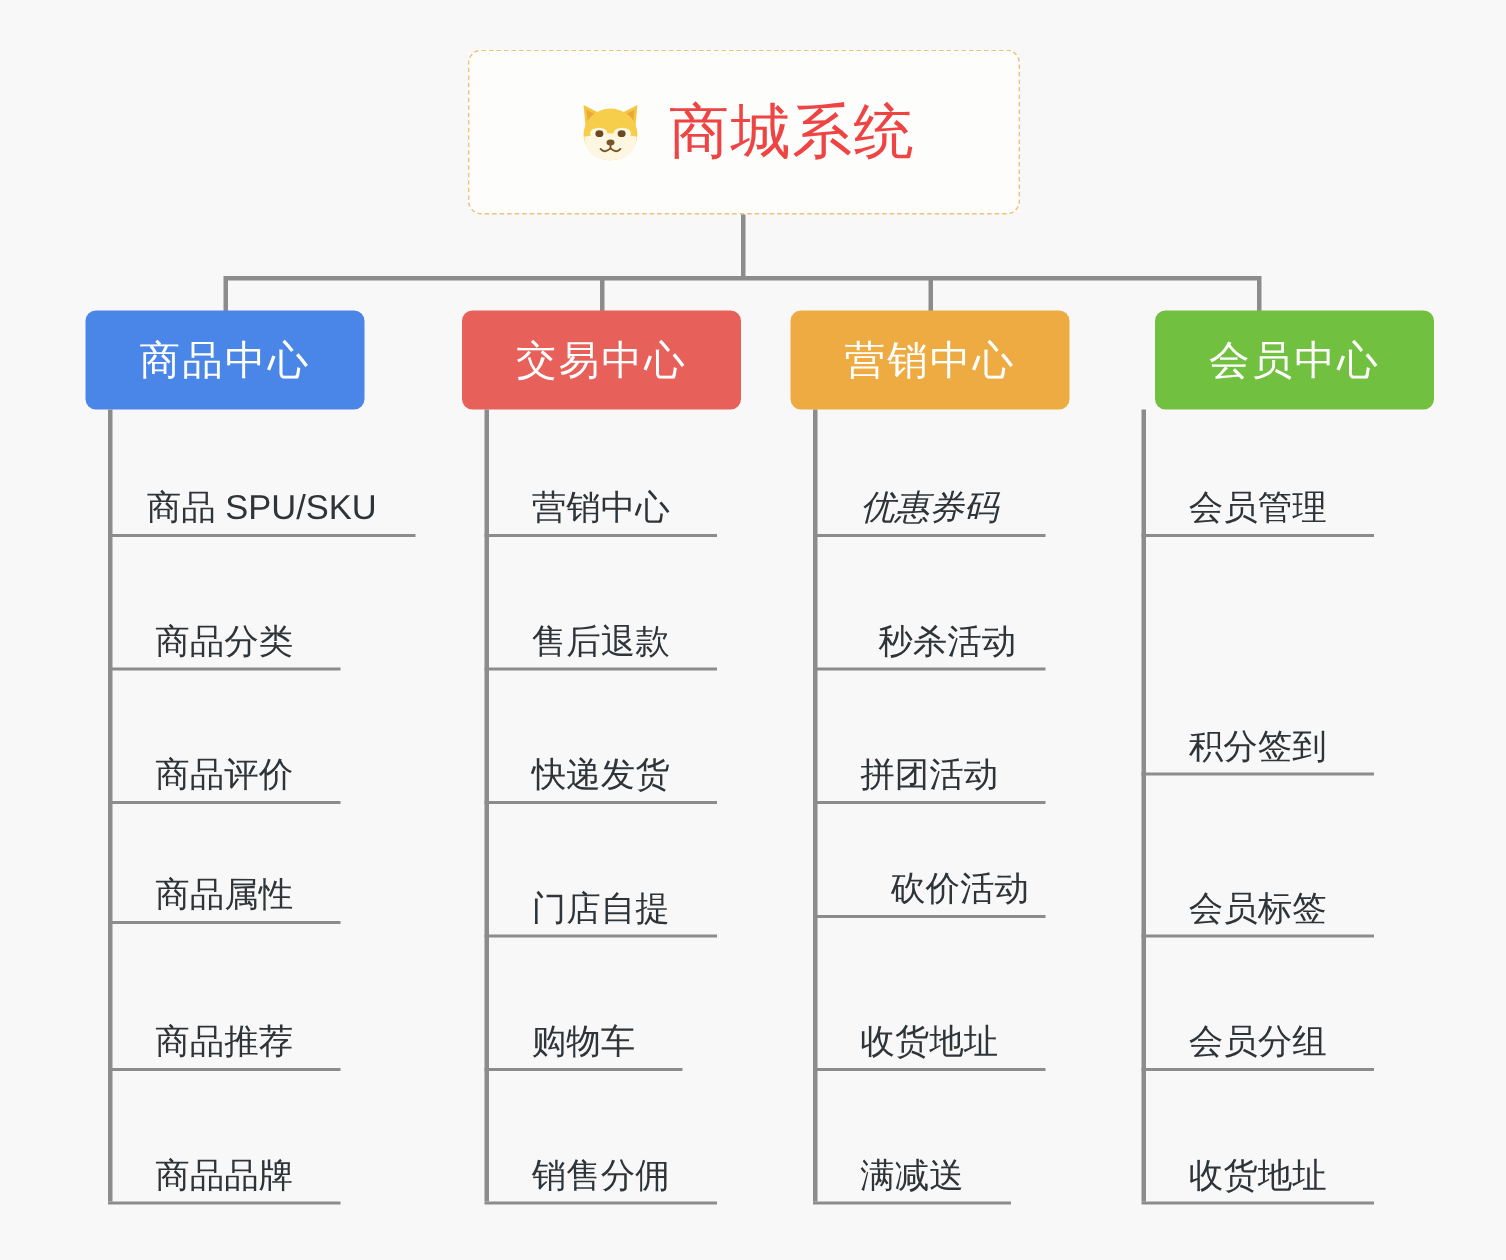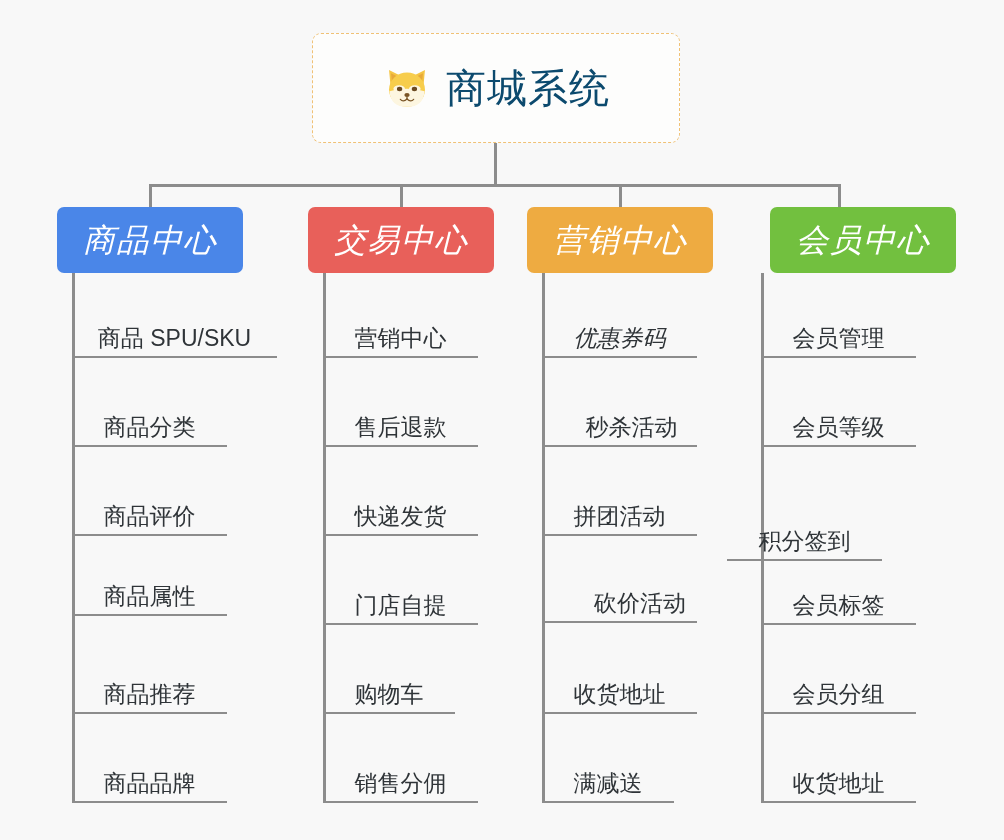--- a/index.html
+++ b/index.html
@@ -67,25 +67,24 @@
     position: absolute;
     box-sizing: border-box;
     height: 66px;
     border-radius: 7px;
     display: flex;
     align-items: center;
     justify-content: center;
   }
   .cat-label {
     color: #ffffff;
-    font-size: 32px;
+    font-size: 27px;
     line-height: 1;
     letter-spacing: 1.5px;
     white-space: nowrap;
-    font-style: italic;
   }
 
   
   .leaf {
     position: absolute;
     box-sizing: border-box;
     border-bottom: 2px solid #8c8c8c;
     display: flex;
     align-items: flex-end;
     justify-content: center;
@@ -120,21 +119,21 @@
 
       <ellipse cx="22.5" cy="33.4" rx="3.4" ry="2.9" fill="#6b4a22"></ellipse>
       <ellipse cx="41.5" cy="33.4" rx="3.4" ry="2.9" fill="#6b4a22"></ellipse>
 
       <ellipse cx="32" cy="41" rx="3.4" ry="2.5" fill="#7a5526"></ellipse>
 
       <path d="M32 43.5 L32 46" stroke="#7a5526" stroke-width="1.6" fill="none" stroke-linecap="round"></path>
       <path d="M32 46 Q27 50.5 23.5 46.5" stroke="#7a5526" stroke-width="1.6" fill="none" stroke-linecap="round"></path>
       <path d="M32 46 Q37 50.5 40.5 46.5" stroke="#7a5526" stroke-width="1.6" fill="none" stroke-linecap="round"></path>
     </svg>
-    <span class="root-title" style="color: #0c4a6e;">商城系统</span>
+    <span class="root-title" style="color: #ef4444;">商城系统</span>
   </div>
 
   <div class="conn conn-v" style="left: 494px; top: 143px; height: 43px; background: rgb(140, 140, 140);"></div>
 
   <div class="conn conn-h" style="left: 150px; top: 184px; width: 690px; background: rgb(140, 140, 140);"></div>
 
   <div class="conn conn-v" style="left: 149px; top: 184px; height: 24px; background: rgb(140, 140, 140);"></div>
   <div class="conn conn-v" style="left: 400px; top: 184px; height: 24px; background: rgb(140, 140, 140);"></div>
   <div class="conn conn-v" style="left: 619px; top: 184px; height: 24px; background: rgb(140, 140, 140);"></div>
   <div class="conn conn-v" style="left: 838px; top: 184px; height: 24px; background: rgb(140, 140, 140);"></div>
@@ -192,41 +191,38 @@
   <div class="conn conn-v" style="left: 542px; top: 273px; height: 528px; background: rgb(140, 140, 140);"></div>
   <div class="leaf" style="left:542px; top:273px; width:155px; height:85px;font-style:italic;">
     <span class="leaf-label">优惠券码</span>
   </div>
   <div class="leaf" style="left:542px; top:358px; width:155px; height:89px;padding-left:24px;">
     <span class="leaf-label">秒杀活动</span>
   </div>
   <div class="leaf" style="left:542px; top:447px; width:155px; height:89px;">
     <span class="leaf-label">拼团活动</span>
   </div>
-  <div class="leaf" style="left:542px; top:536px; width:155px; height:87px;padding-left:41px;">
+  <div class="leaf" style="left:542px; top:536px; width:155px; height:76px;padding-left:41px;">
     <span class="leaf-label">砍价活动</span>
   </div>
   <div class="leaf" style="left:542px; top:625px; width:155px; height:89px;">
     <span class="leaf-label">收货地址</span>
   </div>
   <div class="leaf" style="left:542px; top:714px; width:132px; height:89px;">
     <span class="leaf-label">满减送</span>
   </div>
 
   <div class="cat-box" style="left: 746px; top: 207px; width: 186px; background: rgb(114, 192, 63); margin-left: 24px;">
     <span class="cat-label">会员中心</span>
   </div>
   <div class="conn conn-v" style="left: 761px; top: 273px; height: 528px; background: rgb(140, 140, 140);"></div>
   <div class="leaf" style="left:761px; top:273px; width:155px; height:85px;">
     <span class="leaf-label">会员管理</span>
   </div>
-  <div class="leaf" style="left:761px; top:358px; width:155px; height:89px;">
-    <span class="leaf-label">会员等级</span>
-  </div>
-  <div class="leaf" style="left:727px; top:447px; width:155px; height:70px;margin-top:44px;">
+  <div class="leaf" style="left:761px; top:447px; width:155px; height:70px;">
     <span class="leaf-label">积分签到</span>
   </div>
   <div class="leaf" style="left:761px; top:536px; width:155px; height:89px;">
     <span class="leaf-label">会员标签</span>
   </div>
   <div class="leaf" style="left:761px; top:714px; width:155px; height:89px;">
     <span class="leaf-label">收货地址</span>
   </div>
   <div class="leaf" style="left:761px; top:625px; width:155px; height:89px;">
     <span class="leaf-label">会员分组</span>

